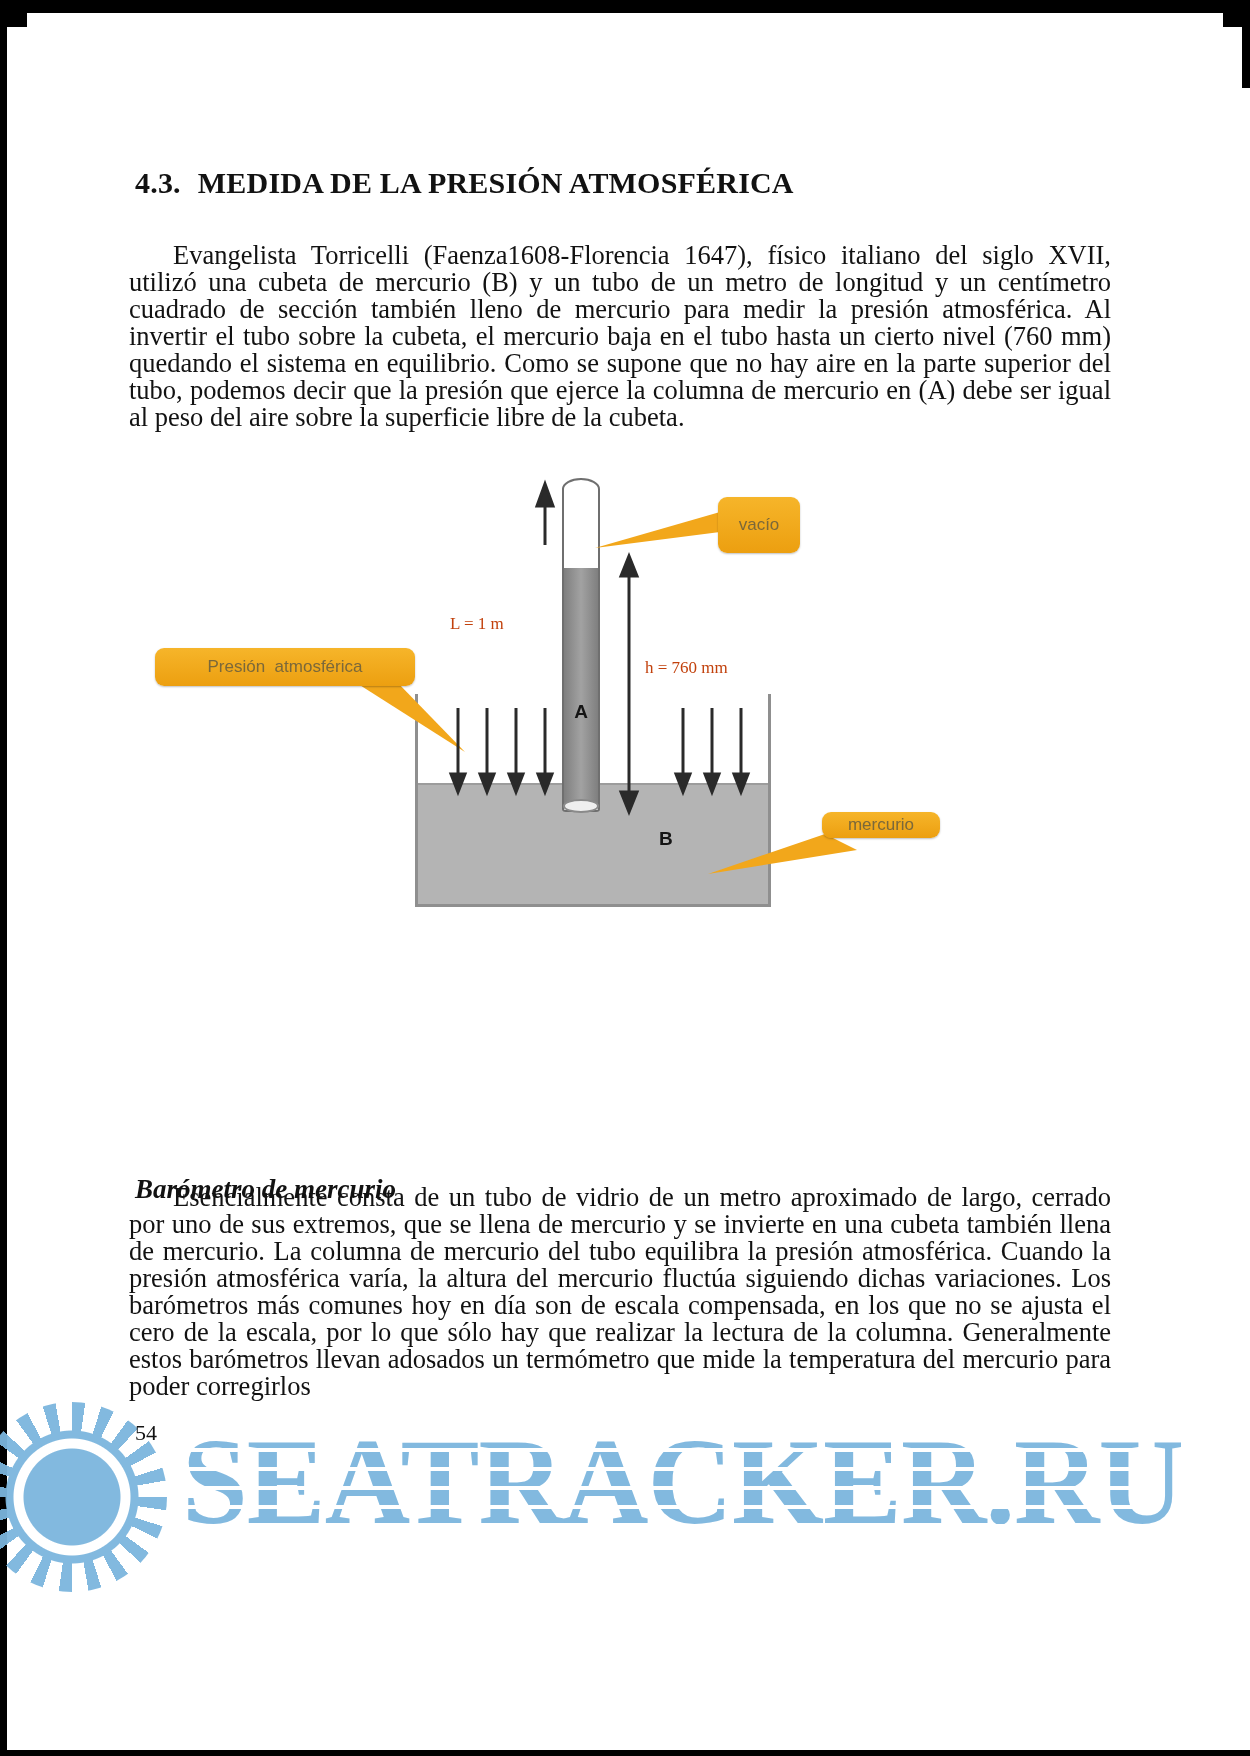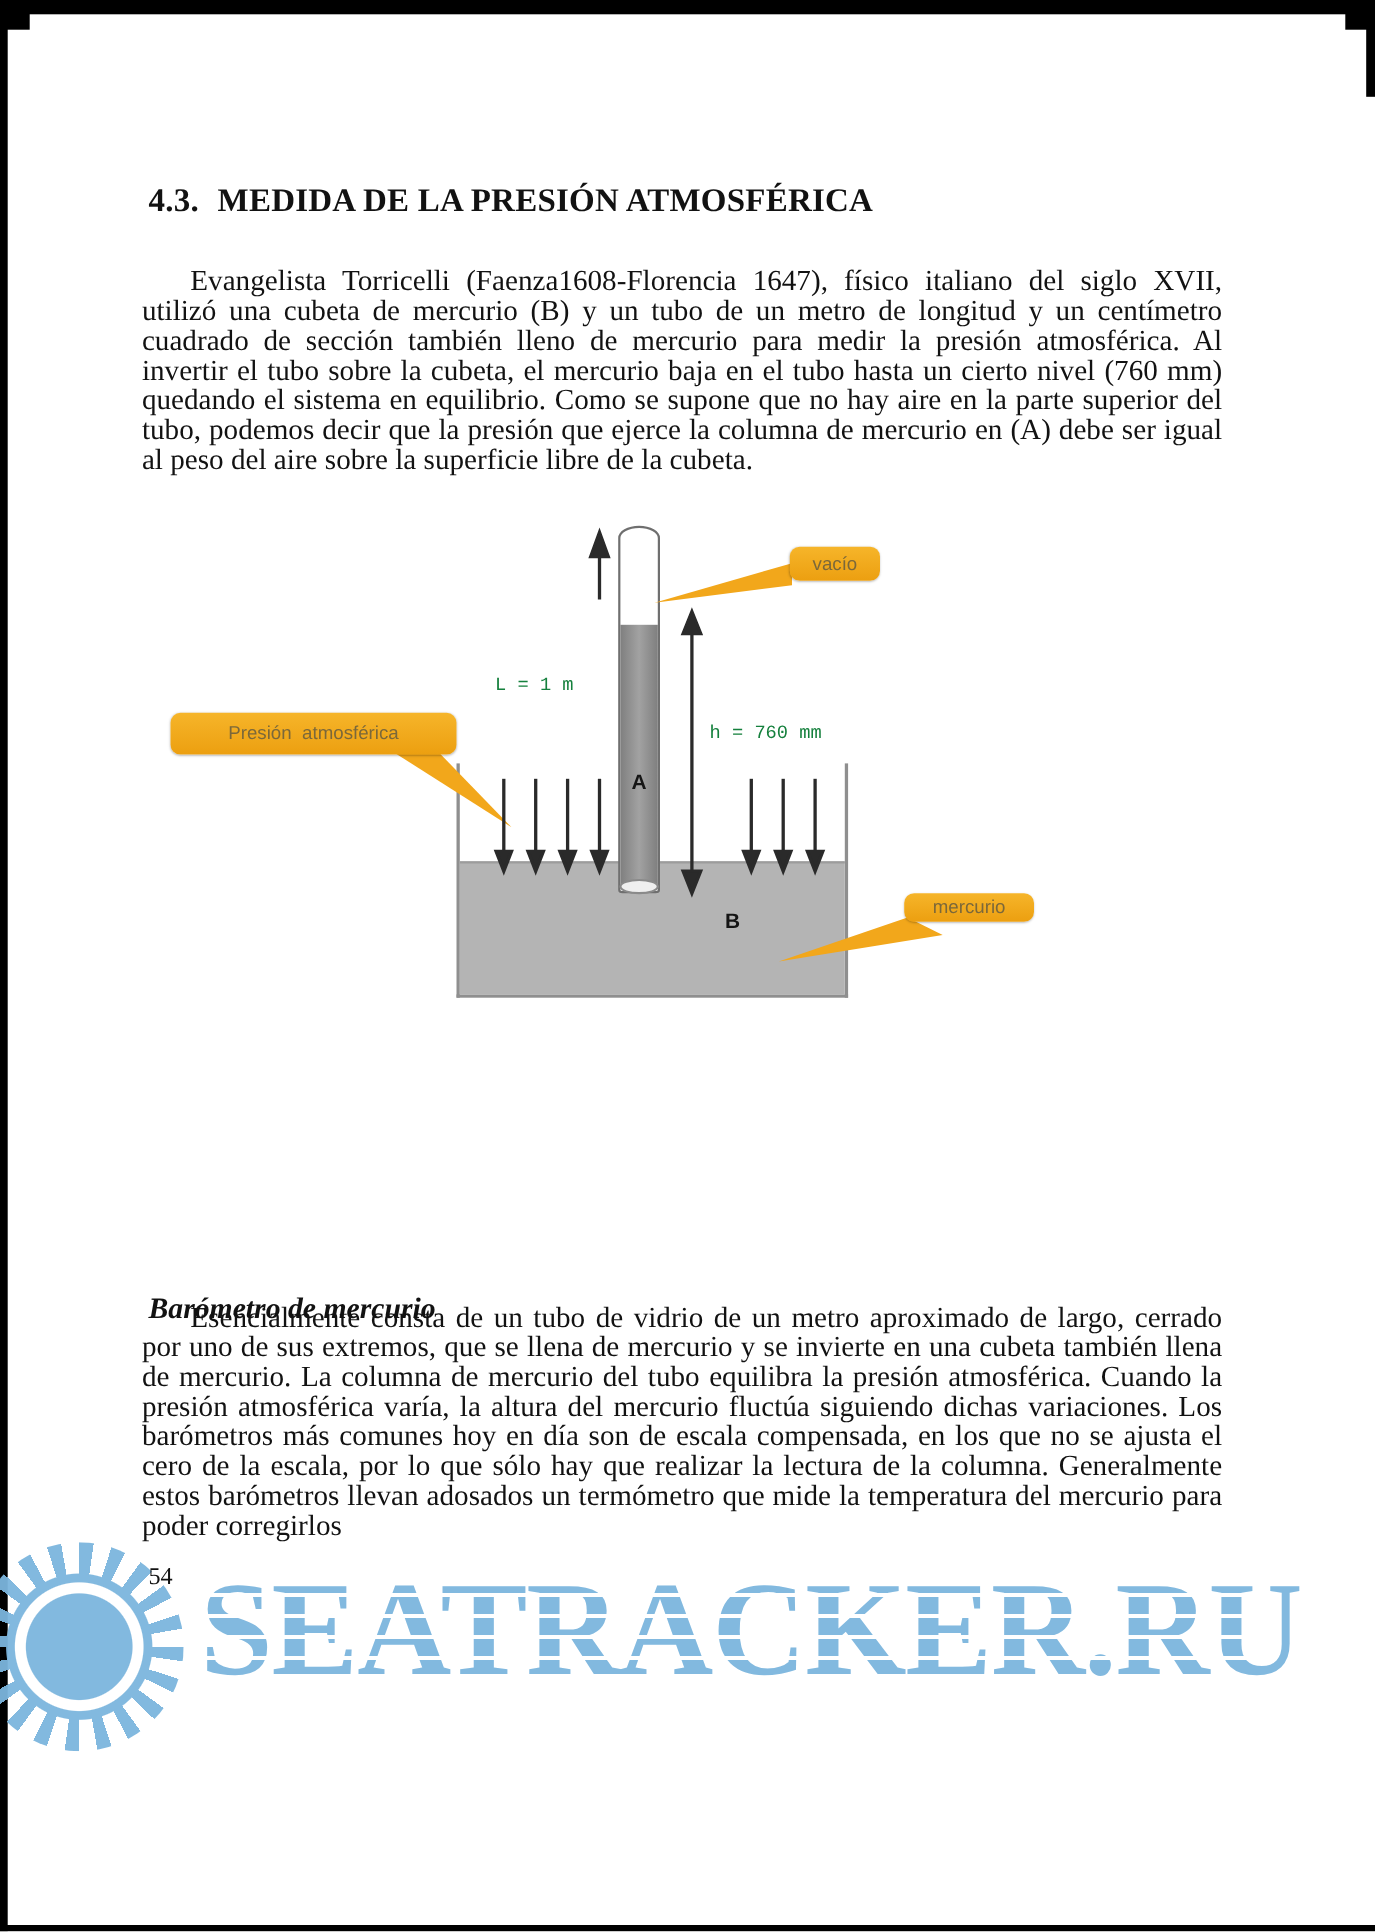--- a/index.html
+++ b/index.html
@@ -32,30 +32,30 @@
   .basin{position:absolute;left:270px;top:232px;width:356px;height:213px;box-sizing:border-box;
          border-left:3px solid #8f8f8f;border-right:3px solid #8f8f8f;border-bottom:3px solid #8f8f8f;}
   .basin-mercury{position:absolute;left:0;right:0;bottom:0;height:119px;background:#b4b4b4;border-top:2px solid #9c9c9c;}
   .tube{position:absolute;left:417px;top:16px;width:38px;height:334px;box-sizing:border-box;background:#fff;
         border:2px solid #6f6f6f;border-radius:19px 19px 4px 4px / 11px 11px 3px 3px;}
   .tube-mercury{position:absolute;left:0;right:0;top:88px;bottom:6px;
         background:linear-gradient(90deg,#7f7f7f,#a2a2a2 50%,#7f7f7f);}
   .tube-mouth{position:absolute;left:-1px;right:-1px;bottom:-3px;height:14px;border-radius:50%;
         background:#efefef;border:2px solid #8a8a8a;box-sizing:border-box;}
   .fig-arrows{position:absolute;left:0;top:0;width:915px;height:480px;}
-  .fig-label{position:absolute;font-family:Liberation Mono, monospace;color:#15803d;font-size:17px;white-space:pre;}
+  .fig-label{position:absolute;font-family:Liberation Serif, serif;color:#c2410c;font-size:17px;white-space:pre;}
   .lbl-L{left:305px;top:152px;}
   .lbl-h{left:500px;top:196px;}
   .pt{position:absolute;font-family:"Liberation Sans",sans-serif;font-weight:bold;color:#151515;font-size:19px;}
   .pt-a{left:417px;top:239px;width:38px;text-align:center;}
   .pt-b{left:514px;top:366px;}
   .callout{position:absolute;background:linear-gradient(180deg,#f6b52a,#ec9f10);border-radius:9px;
         color:#7b683a;font-family:"Liberation Sans",sans-serif;font-size:17px;white-space:pre;
         display:flex;align-items:center;justify-content:center;box-shadow:0 1px 2px rgba(0,0,0,.25);}
-  .co-vacuum{left:573px;top:35px;width:82px;height:31px;text-align:center;}
+  .co-vacuum{left:573px;top:35px;width:82px;height:56px;text-align:center;}
   .co-pressure{left:10px;top:186px;width:260px;height:38px;}
   .co-mercury{left:677px;top:350px;width:118px;height:26px;}
 
   
   .watermark{position:absolute;left:0;top:0;width:100%;height:100%;z-index:3;pointer-events:none;opacity:.95;}
   .sun{position:absolute;left:-23px;top:1402px;width:190px;height:190px;border-radius:50%;
        background:
          radial-gradient(circle,#7cb6de 0 48px,#ffffff 49px 58px,#7cb6de 59px 66px,rgba(255,255,255,0) 67px),
          repeating-conic-gradient(#7cb6de 0deg 8deg,rgba(255,255,255,0) 8deg 18deg);}
   .wm-text{position:absolute;left:182px;top:1412px;font-family:"Liberation Serif",serif;font-weight:bold;

